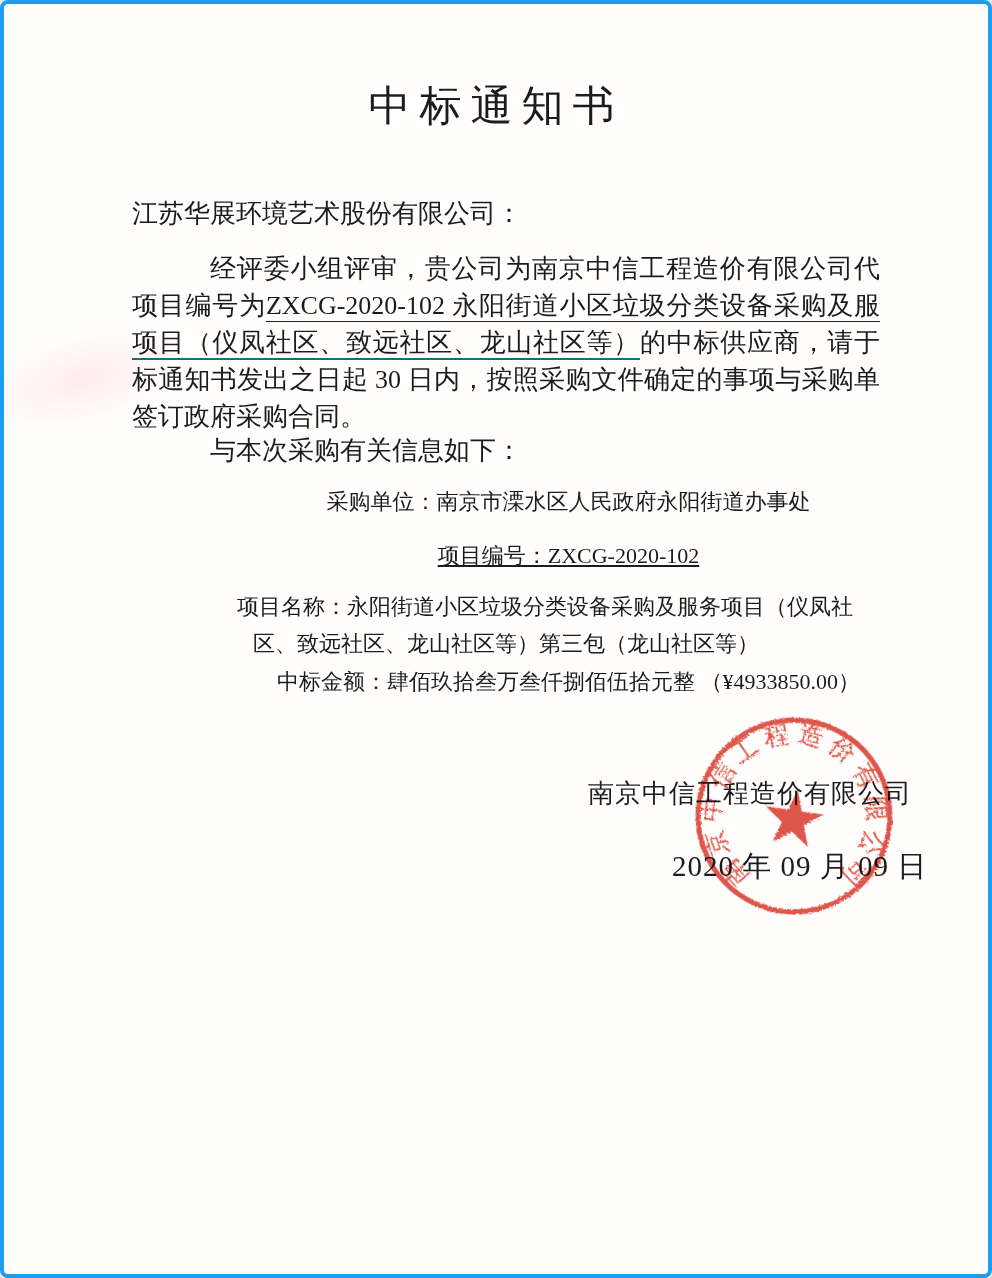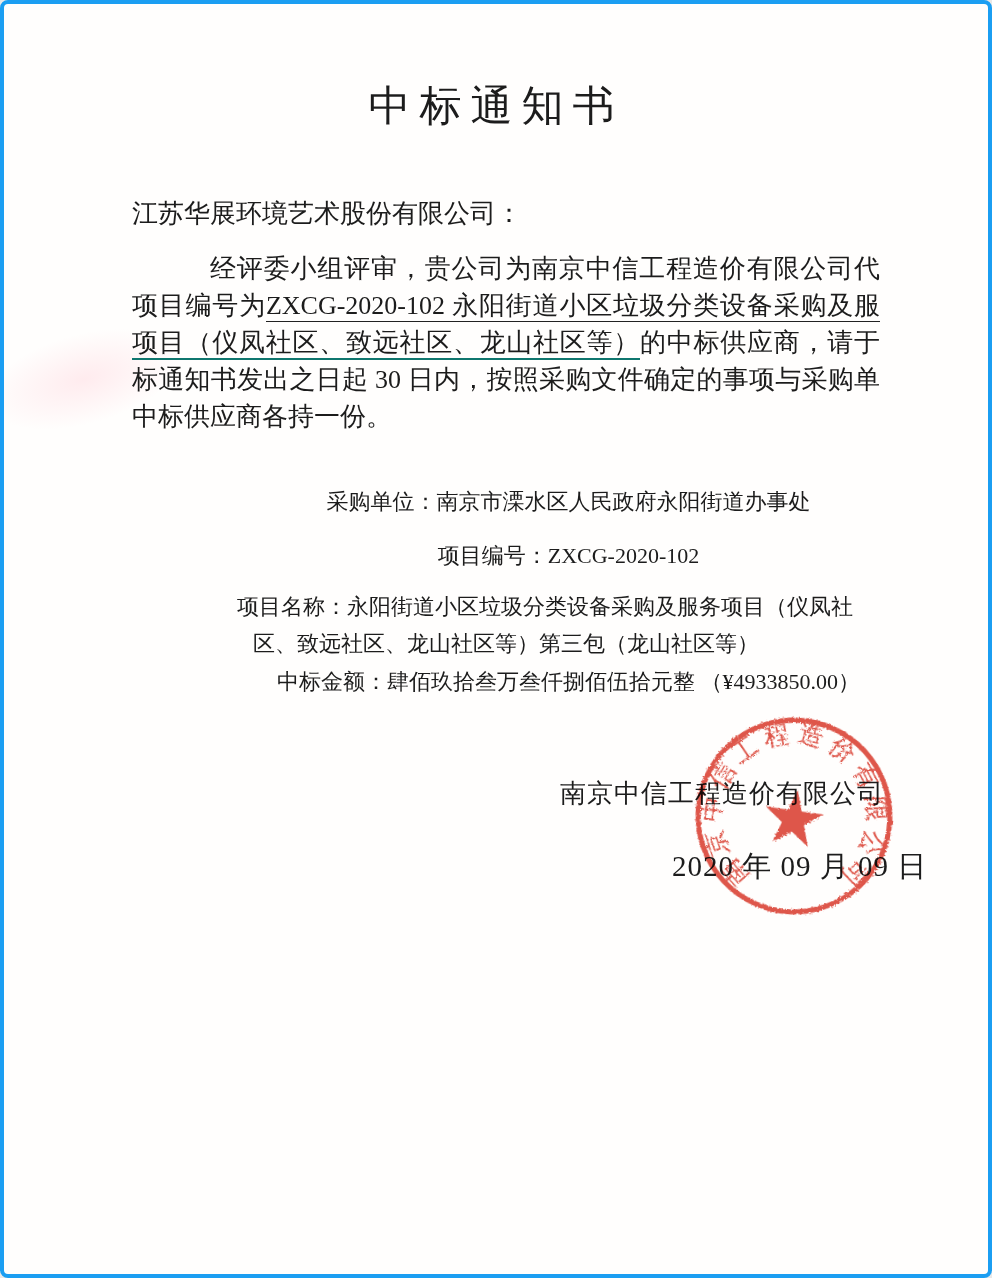--- a/index.html
+++ b/index.html
@@ -38,25 +38,25 @@
   .jl{text-align:justify;text-align-last:justify;white-space:normal;height:37px;overflow:hidden;}
   .indent{text-indent:31px;margin-left:47px;}
   .ul{border-bottom:1.5px solid #222;padding-bottom:1px;}
   .ul2{border-bottom:2px solid #0f766e;padding-bottom:1px;}
   .info-intro{
     position:absolute;left:128px;top:429px;width:748px;
     font-size:26px;
   }
   .info-line{position:absolute;left:128px;width:748px;font-size:22px;line-height:37px;text-align:center;}
   .purchaser{top:479px;}
-  .project-no{top:533px;}
+  .project-no{top:533px;text-decoration:underline;}
   .project-name{top:584px;}
   .amount{top:659px;}
   .sig-company{
-    position:absolute;left:556px;top:772px;
+    position:absolute;left:584px;top:772px;
     font-size:26px;letter-spacing:1px;
     z-index:2;
   }
   .sig-date{
     position:absolute;left:668px;top:843px;
     font-size:29px;letter-spacing:1px;
     z-index:2;
   }
   .seal{
     position:absolute;left:688px;top:710px;
@@ -80,23 +80,24 @@
 
   <h1 class="doc-title">中标通知书</h1>
 
   <div class="recipient">江苏华展环境艺术股份有限公司：</div>
 
   <div class="body-para">
     <div class="body-line jl indent">经评委小组评审，贵公司为南京中信工程造价有限公司代理的</div>
     <div class="body-line jl"><span>项目编号为</span><span class="ul">ZXCG-2020-102 永阳街道小区垃圾分类设备采购及服务</span></div>
     <div class="body-line jl"><span class="ul2">项目（仪凤社区、致远社区、龙山社区等）</span><span>的中标供应商，请于中</span></div>
     <div class="body-line jl">标通知书发出之日起 30 日内，按照采购文件确定的事项与采购单位</div>
-    <div class="body-line">中标供应商各持一份。</div>
+    <div class="body-line">签订政府采购合同。</div>
   </div>
 
+  <div class="info-intro indent">与本次采购有关信息如下：</div>
 
   <div class="info-line purchaser indent">采购单位：南京市溧水区人民政府永阳街道办事处</div>
 
   <div class="info-line project-no indent">项目编号：ZXCG-2020-102</div>
 
   <div class="info-line project-name">
     <div class="indent">项目名称：永阳街道小区垃圾分类设备采购及服务项目（仪凤社</div>
     <div>区、致远社区、龙山社区等）第三包（龙山社区等）</div>
   </div>
 

